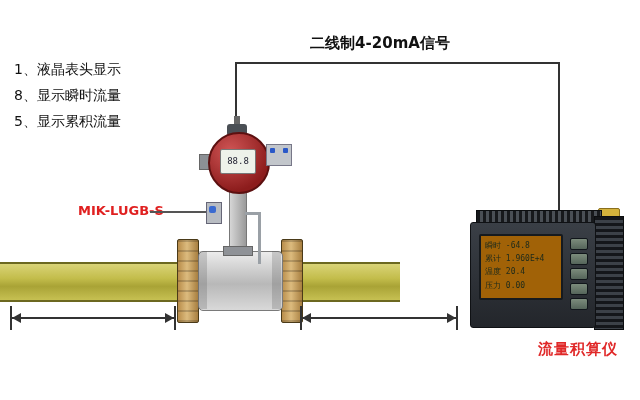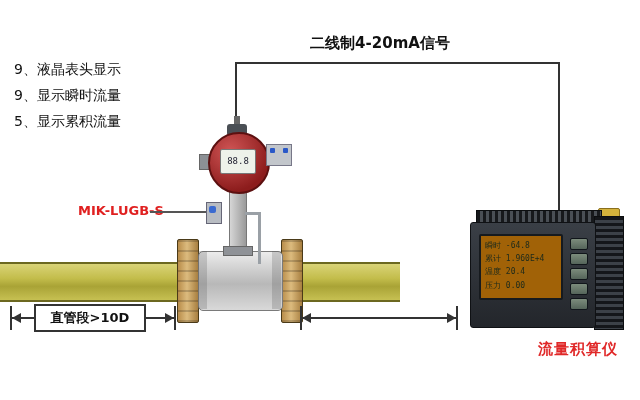--- a/index.html
+++ b/index.html
@@ -80,22 +80,22 @@
 <body>
 
 <div class="canvas">
 
   <div class="abs wire" style="left:235px;top:62px;width:2px;height:70px;"></div>
   <div class="abs wire" style="left:235px;top:62px;width:325px;height:2px;"></div>
   <div class="abs wire" style="left:558px;top:62px;width:2px;height:150px;"></div>
   <div class="abs signal-label">二线制4-20mA信号</div>
 
   <div class="abs features">
-    <div>9、液晶表头显示</div>
-    <div>9、显示瞬时流量</div>
+    <div>1、液晶表头显示</div>
+    <div>8、显示瞬时流量</div>
     <div>5、显示累积流量</div>
   </div>
 
   <div class="abs model-label">MIK-LUGB-S</div>
   <div class="abs model-line"></div>
 
   <div class="abs pipe"></div>
 
   <div class="abs flange flange-l"></div>
   <div class="abs flange flange-r"></div>
@@ -117,21 +117,20 @@
   <div class="abs junction-box">
     <div class="jb-dot" style="position:absolute;left:3px;top:3px;"></div>
     <div class="jb-dot" style="position:absolute;right:3px;top:3px;"></div>
   </div>
 
   <div class="abs tick" style="left:10px;"></div>
   <div class="abs tick" style="left:174px;"></div>
   <div class="abs dim-line" style="left:12px;width:162px;"></div>
   <div class="abs arrow left" style="left:12px;top:313px;"></div>
   <div class="abs arrow right" style="left:165px;top:313px;"></div>
-  <div class="abs dim-box" style="left:34px;width:108px;">直管段&gt;10D</div>
 
   <div class="abs tick" style="left:300px;"></div>
   <div class="abs tick" style="left:456px;"></div>
   <div class="abs dim-line" style="left:302px;width:154px;"></div>
   <div class="abs arrow left" style="left:302px;top:313px;"></div>
   <div class="abs arrow right" style="left:447px;top:313px;"></div>
 
   <div class="abs tot-plug"></div>
   <div class="abs tot-fins"></div>
   <div class="abs tot-side"></div>

